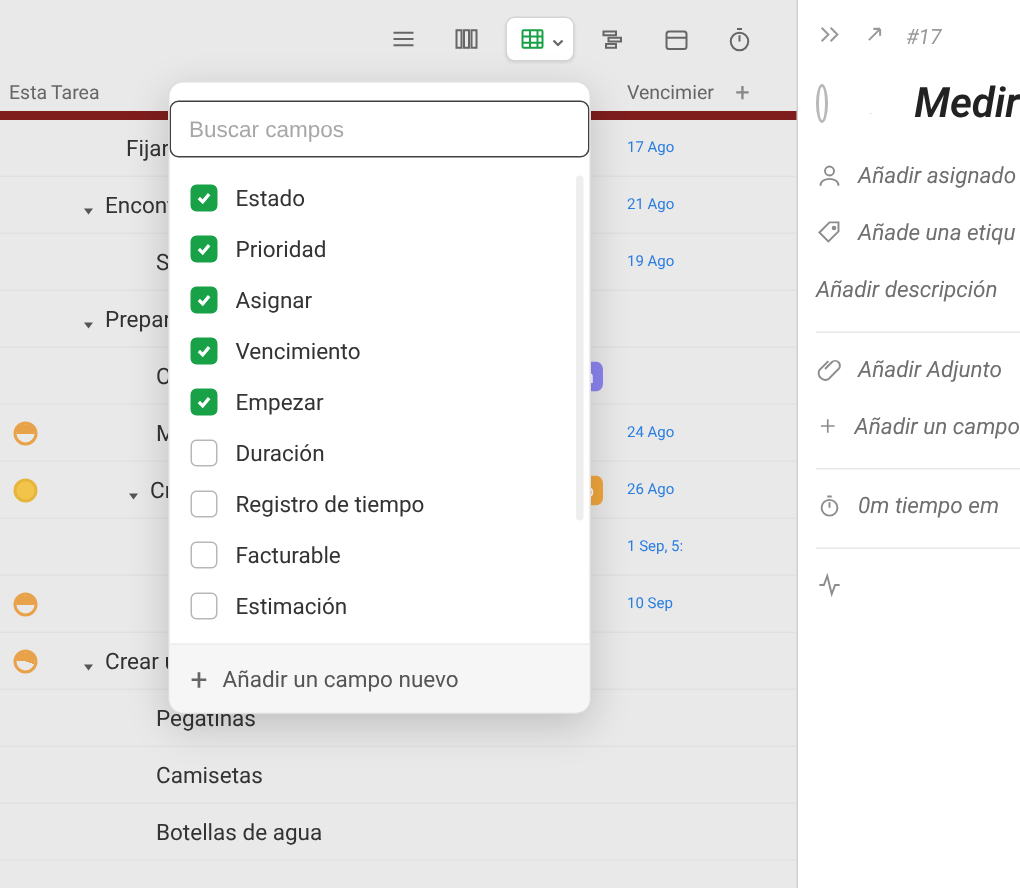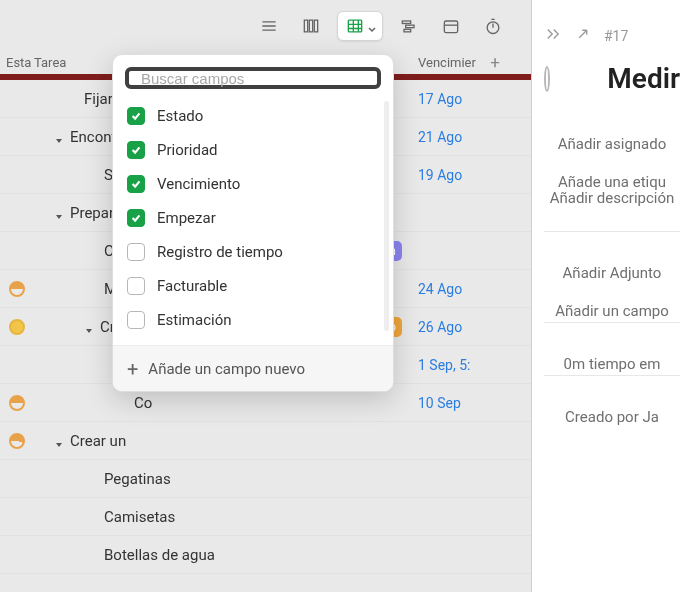--- a/index.html
+++ b/index.html
@@ -1,19 +1,19 @@
 <!DOCTYPE html>
 <html><head>
 <meta charset="utf-8">
 <style>
   * { box-sizing: border-box; margin: 0; padding: 0; }
   html, body { width: 680px; height: 592px; overflow: hidden; font-family: -apple-system, BlinkMacSystemFont, "Segoe UI", Roboto, Helvetica, Arial, sans-serif; font-size: 14px; color: #222; background:#f4f4f4; }
   .app { display:flex; width:680px; height:592px; background:#f4f4f4; position:relative; }
   .main { flex: 0 0 532px; position:relative; background:#e9e9e9; border-right:1px solid #d0d0d0; }
-  .detail { flex: 1 1 auto; background:#fff; padding:25px 0 0 12px; overflow:hidden; }
+  .detail { flex: 1 1 auto; background:#fff; padding:14px 0 0 12px; overflow:hidden;font-style:italic; }
 
   
   .toolbar { position:absolute; top:8px; left:0; right:0; height:36px; display:flex; align-items:center; justify-content:flex-end; padding-right:22px; gap:10px; }
   .tb-btn { width:32px; height:30px; border-radius:6px; display:flex; align-items:center; justify-content:center; color:#555; }
   .tb-btn svg { width:20px; height:20px; stroke:#666; fill:none; stroke-width:1.6; }
   .tb-btn.outlined { border:1px solid #d5d5d5; background:#fff; width:46px; position:relative; box-shadow:0 1px 2px rgba(0,0,0,0.08);}
   .tb-btn.outlined svg.ic { stroke:#18a146; fill:#18a146; }
   .tb-btn.outlined .caret { width:8px; height:8px; margin-left:2px; }
 
   
@@ -22,57 +22,57 @@
   .col-state { flex:0 0 34px; padding-left:6px; }
   .col-task  { flex:0 0 376px; }
   .col-venc  { flex:0 0 70px; padding-left:8px; }
   .col-plus  { flex:0 0 30px; display:flex; align-items:center; justify-content:center; color:#888; font-size:17px;}
 
   
   .rows { position:absolute; top:80px; left:0; right:0; bottom:0; }
   .trow { height:38px; display:flex; align-items:center; border-bottom:1px solid #e1e1e1; }
   .c-state { flex:0 0 34px; display:flex; align-items:center; justify-content:center; }
   .c-task { flex:0 0 376px; display:flex; align-items:center; overflow:hidden; white-space:nowrap; font-size:15px; color:#333; }
-  .c-venc { flex:0 0 90px; padding-left:8px; font-size:14px; color:#2a7de1; white-space:nowrap; }
+  .c-venc { flex:0 0 90px; padding-left:8px; font-size:10px; color:#2a7de1; white-space:nowrap; }
   .c-task .caret { width:10px; height:10px; margin-right:6px; flex:0 0 auto; }
   .caret svg { width:10px; height:10px; fill:#555; }
   .indent-0 .c-task { padding-left: 20px; }
   .indent-1 .c-task { padding-left: 50px; }
   .indent-2 .c-task { padding-left: 70px; }
   .indent-3 .c-task { padding-left: 100px; }
   .pill { display:inline-flex; align-items:center; justify-content:center; height:20px; border-radius:5px; padding:0 6px; font-size:12px; color:#fff; margin-left:auto; margin-right:8px; }
   .pill-purple { background:#8c84ef; }
   .pill-orange { background:#f0a63c; }
   .state-circle { width:16px; height:16px; border-radius:50%; border:2px solid transparent; }
   .sc-half { border-color:#e8a24a; background: conic-gradient(#e8a24a 0 50%, transparent 50% 100%); transform: rotate(-90deg);}
   .sc-full { background:#f3c44a; border-color:#e6b63c; }
   .sc-prog { border-color:#e8a24a; background: conic-gradient(#e8a24a 0 55%, transparent 55% 100%); transform: rotate(-90deg);}
 
   
   .dropdown { position:absolute; top:54px; left:112px; width:282px; background:#fff; border:1px solid #dedede; border-radius:10px; box-shadow:0 8px 28px rgba(0,0,0,0.18); overflow:hidden; z-index:50; }
-  .dd-search { margin:12px 12px 6px; height:22px; border:4px solid #404040; border-radius:6px; display:flex; align-items:center; }
+  .dd-search { margin:12px 0 6px; height:38px; border:1px solid #404040; border-radius:6px; display:flex; align-items:center; }
   .dd-search input { border:none; outline:none; width:100%; padding:0 12px; font-size:15px; background:transparent; color:#444; }
   .dd-search input::placeholder { color:#a7a7a7; }
   .dd-list { max-height:350px; overflow:hidden; padding:4px 4px 8px 4px; position:relative; }
   .dd-scroll-track { position:absolute; right:4px; top:6px; width:5px; height:230px; background:#eee; border-radius:3px; }
   .dd-item { display:flex; align-items:center; height:34px; padding:0 8px 0 10px; font-size:15px; border-radius:6px; color:#333; }
   .chk { width:18px; height:18px; border-radius:4px; border:1.5px solid #b7b7b7; margin-right:12px; flex:0 0 auto; display:flex; align-items:center; justify-content:center; }
   .chk.on { background:#18a146; border-color:#18a146; }
   .chk.on svg { width:12px; height:12px; stroke:#fff; stroke-width:2.5; fill:none; }
   .dd-footer { border-top:1px solid #ececec; height:46px; display:flex; align-items:center; padding:0 14px; font-size:15px; color:#555; background:#f6f6f6; }
   .dd-footer .plus { font-size:20px; margin-right:10px; color:#666; line-height:1; }
 
   
   .detail-top { display:flex; align-items:center; gap:12px; color:#999; font-size:14px; margin-bottom:16px; }
   .detail-top svg { width:18px; height:18px; stroke:#999; fill:none; stroke-width:1.8;}
   .detail-title-row { display:flex; align-items:center; gap:28px; margin-bottom:18px;text-align:center; }
   .big-state { width:26px; height:26px; border-radius:50%; border:2px solid #b8b8b8; position:relative; }
   .big-caret { width:8px; height:8px; }
   .detail-title { font-size:28px; font-weight:600; color:#222; white-space:nowrap; }
-  .detail-line { display:flex; align-items:center; gap:22px; color:#6f6f6f; font-size:15px; height:28px; margin:10px 0; white-space:nowrap;flex-direction:column;}
+  .detail-line { display:flex; align-items:center; gap:10px; color:#6f6f6f; font-size:15px; height:28px; margin:10px 0; white-space:nowrap;}
   .detail-line svg { width:18px; height:18px; stroke:#8c8c8c; fill:none; stroke-width:1.7; }
   .detail-sep { height:1px; background:#e7e7e7; margin:14px 0 6px; }
 </style>
 </head>
 <body>
 
 <div class="app">
   <div class="main">
 
     <div class="toolbar">
@@ -265,46 +265,58 @@
               </svg>
             </div>
             <span>Prioridad</span>
           </div>
           <div class="dd-item">
             <div class="chk on">
               <svg viewBox="0 0 14 14">
                 <path d="M3 7l3 3 5-6"></path>
               </svg>
             </div>
+            <span>Asignar</span>
+          </div>
+          <div class="dd-item">
+            <div class="chk on">
+              <svg viewBox="0 0 14 14">
+                <path d="M3 7l3 3 5-6"></path>
+              </svg>
+            </div>
             <span>Vencimiento</span>
           </div>
           <div class="dd-item">
             <div class="chk on">
               <svg viewBox="0 0 14 14">
                 <path d="M3 7l3 3 5-6"></path>
               </svg>
             </div>
             <span>Empezar</span>
+          </div>
+          <div class="dd-item">
+            <div class="chk"></div>
+            <span>Duración</span>
           </div>
           <div class="dd-item">
             <div class="chk"></div>
             <span>Registro de tiempo</span>
           </div>
           <div class="dd-item">
             <div class="chk"></div>
             <span>Facturable</span>
           </div>
           <div class="dd-item">
             <div class="chk"></div>
             <span>Estimación</span>
           </div>
         </div>
       <div class="dd-footer">
         <span class="plus">+</span>
-        <span>Añade un campo nuevo</span>
+        <span>Añadir un campo nuevo</span>
       </div>
     </div>
 
   </div>
 
   <div class="detail">
     <div class="detail-top">
       <span><svg viewBox="0 0 24 24">
             <path d="M13 6l6 6-6 6M5 6l6 6-6 6"></path>
           </svg></span>
@@ -356,16 +368,15 @@
           <circle cx="12" cy="14" r="7"></circle>
           <path d="M12 14V9M10 4h4"></path>
         </svg>
       <span>0m tiempo em</span>
     </div>
     <div class="detail-sep"></div>
     <div class="detail-line">
       <svg viewBox="0 0 24 24">
           <path d="M3 12h4l3-8 4 16 3-8h4"></path>
         </svg>
-      <span>Creado por Ja</span>
     </div>
   </div>
 </div>
 
 </body></html>

